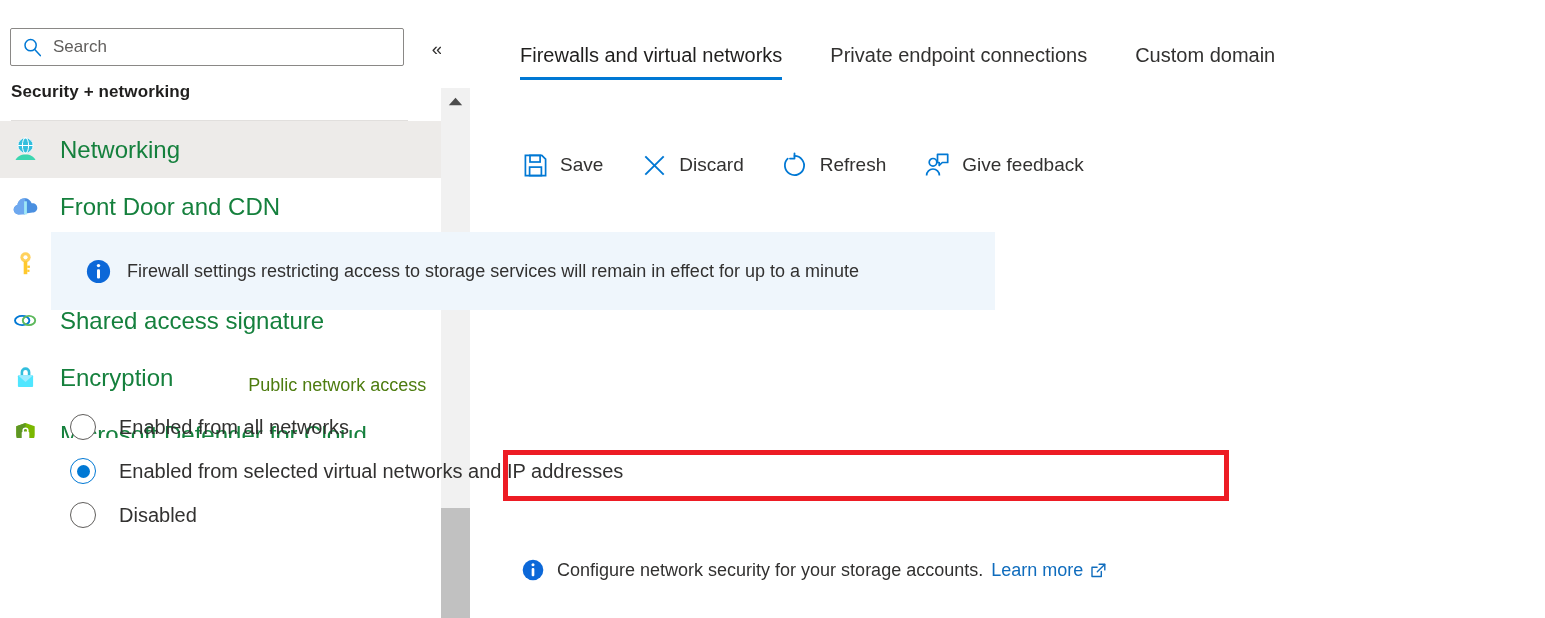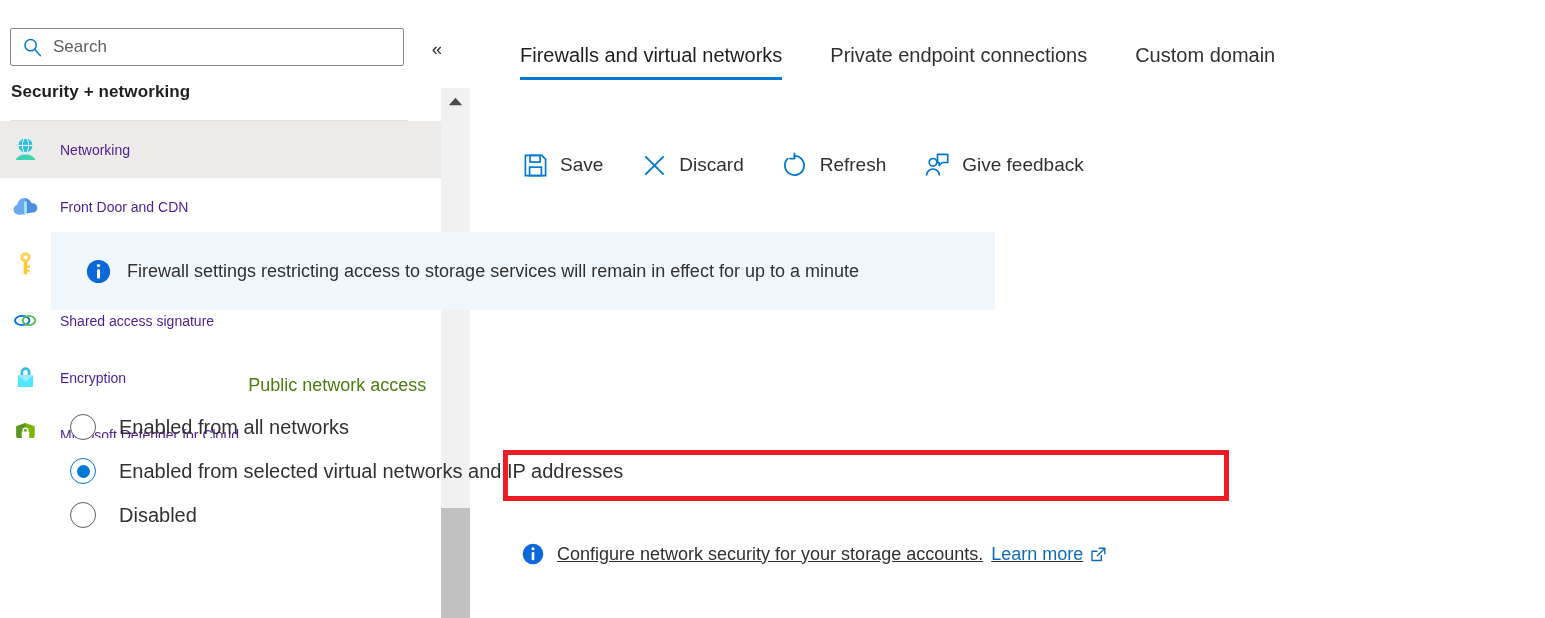--- a/index.html
+++ b/index.html
@@ -103,22 +103,22 @@
   .nav-item .nav-ico {
     width: 28px;
     height: 28px;
     flex: 0 0 28px;
     margin-right: 21px;
     display: flex;
     align-items: center;
     justify-content: center;
   }
   .nav-item .nav-label {
-    font-size: 14px;
-    color: #4c1d95;
+    font-size: 24px;
+    color: #15803d;
     white-space: nowrap;
     text-align: right;
   }
 
   
   #sb-scroll {
     position: absolute;
     left: 441px;
     top: 88px;
     width: 29px;
@@ -288,24 +288,23 @@
     height: 51px;
     border: 5px solid #ed1c24;
     box-sizing: border-box;
     pointer-events: none;
     z-index: 20;
   }
 
   
   #footnote {
     position: absolute;
-    left: 521px; top: 542px;
-    display: flex;
-    align-items: center;
-    text-decoration: underline;
+    left: 521px; top: 558px;
+    display: flex;
+    align-items: center;
   }
   #footnote .f-ico {
     width: 24px; height: 24px;
     flex: 0 0 24px;
     margin-right: 12px;
     display: flex; align-items: center; justify-content: center;
   }
   #footnote .f-text {
     font-size: 18px;
     color: #323130;

